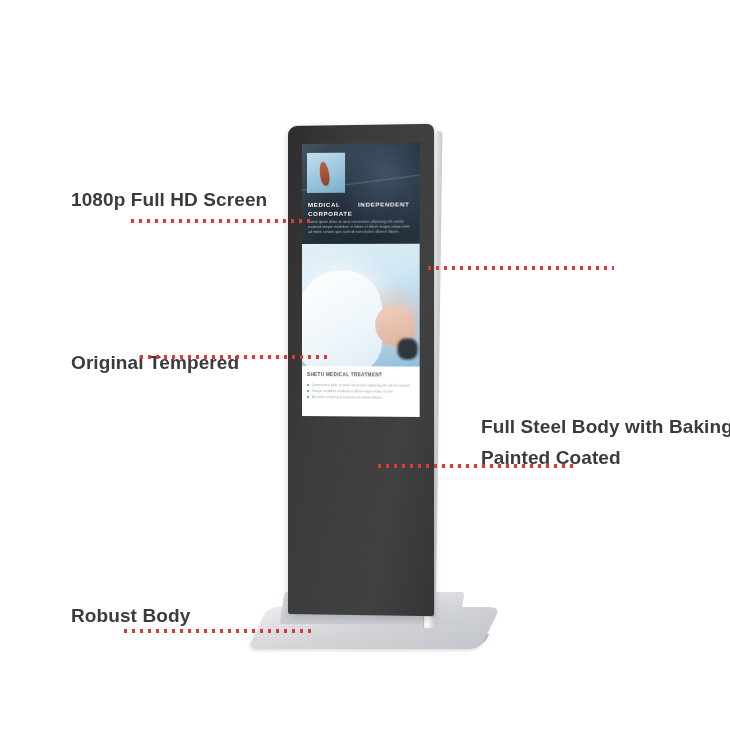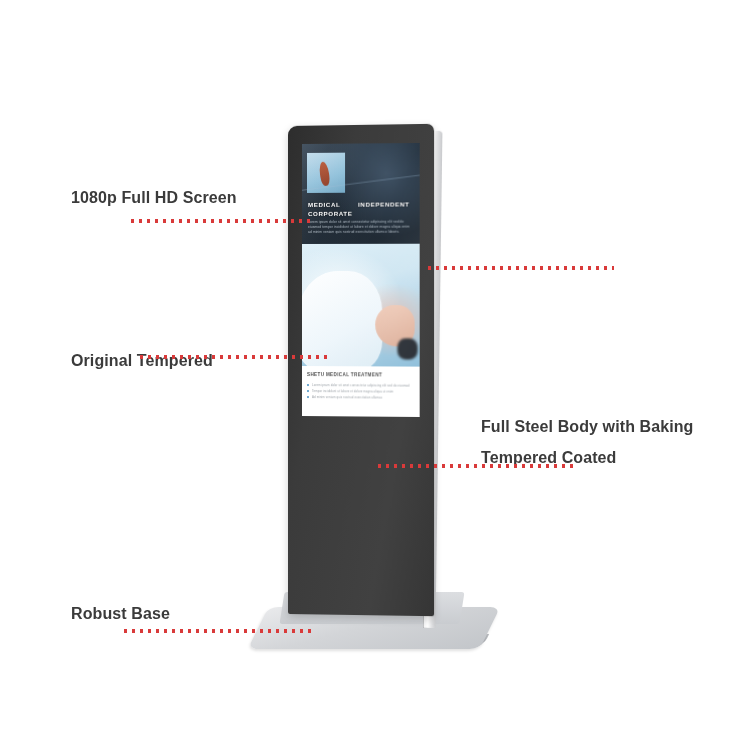--- a/index.html
+++ b/index.html
@@ -18,21 +18,21 @@
     width: 730px;
     height: 730px;
     background: #ffffff;
   }
 
   
   .callout-label {
     position: absolute;
     color: #3b3b3b;
     font-weight: bold;
-    font-size: 16px;
+    font-size: 19px;
     letter-spacing: 0.1px;
     white-space: nowrap;
   }
   .callout-label.two-line {
     white-space: normal;
     line-height: 31px;
     margin-left: 33px;
   }
 
   
@@ -345,20 +345,20 @@
   <div class="callout-label" style="left:71px; top:189px;">1080p Full HD Screen</div>
   <div class="leader" style="left:131px; top:219px; width:179px;"></div>
 
   <div class="leader" style="left:428px; top:266px; width:186px;"></div>
 
   <div class="callout-label" style="left:71px; top:352px;">Original Tempered</div>
   <div class="leader" style="left:140px; top:355px; width:190px;"></div>
 
   <div class="callout-label two-line" style="left:448px; top:411px; width:270px;">
     <span>Full Steel Body with Baking</span><br>
-    <span>Tempered Coated</span>
+    <span>Painted Coated</span>
   </div>
   <div class="leader" style="left:378px; top:464px; width:195px;"></div>
 
-  <div class="callout-label" style="left:71px; top:605px;">Robust Base</div>
+  <div class="callout-label" style="left:71px; top:605px;">Robust Body</div>
   <div class="leader" style="left:124px; top:629px; width:190px;"></div>
 
 </div>
 
 </body></html>

